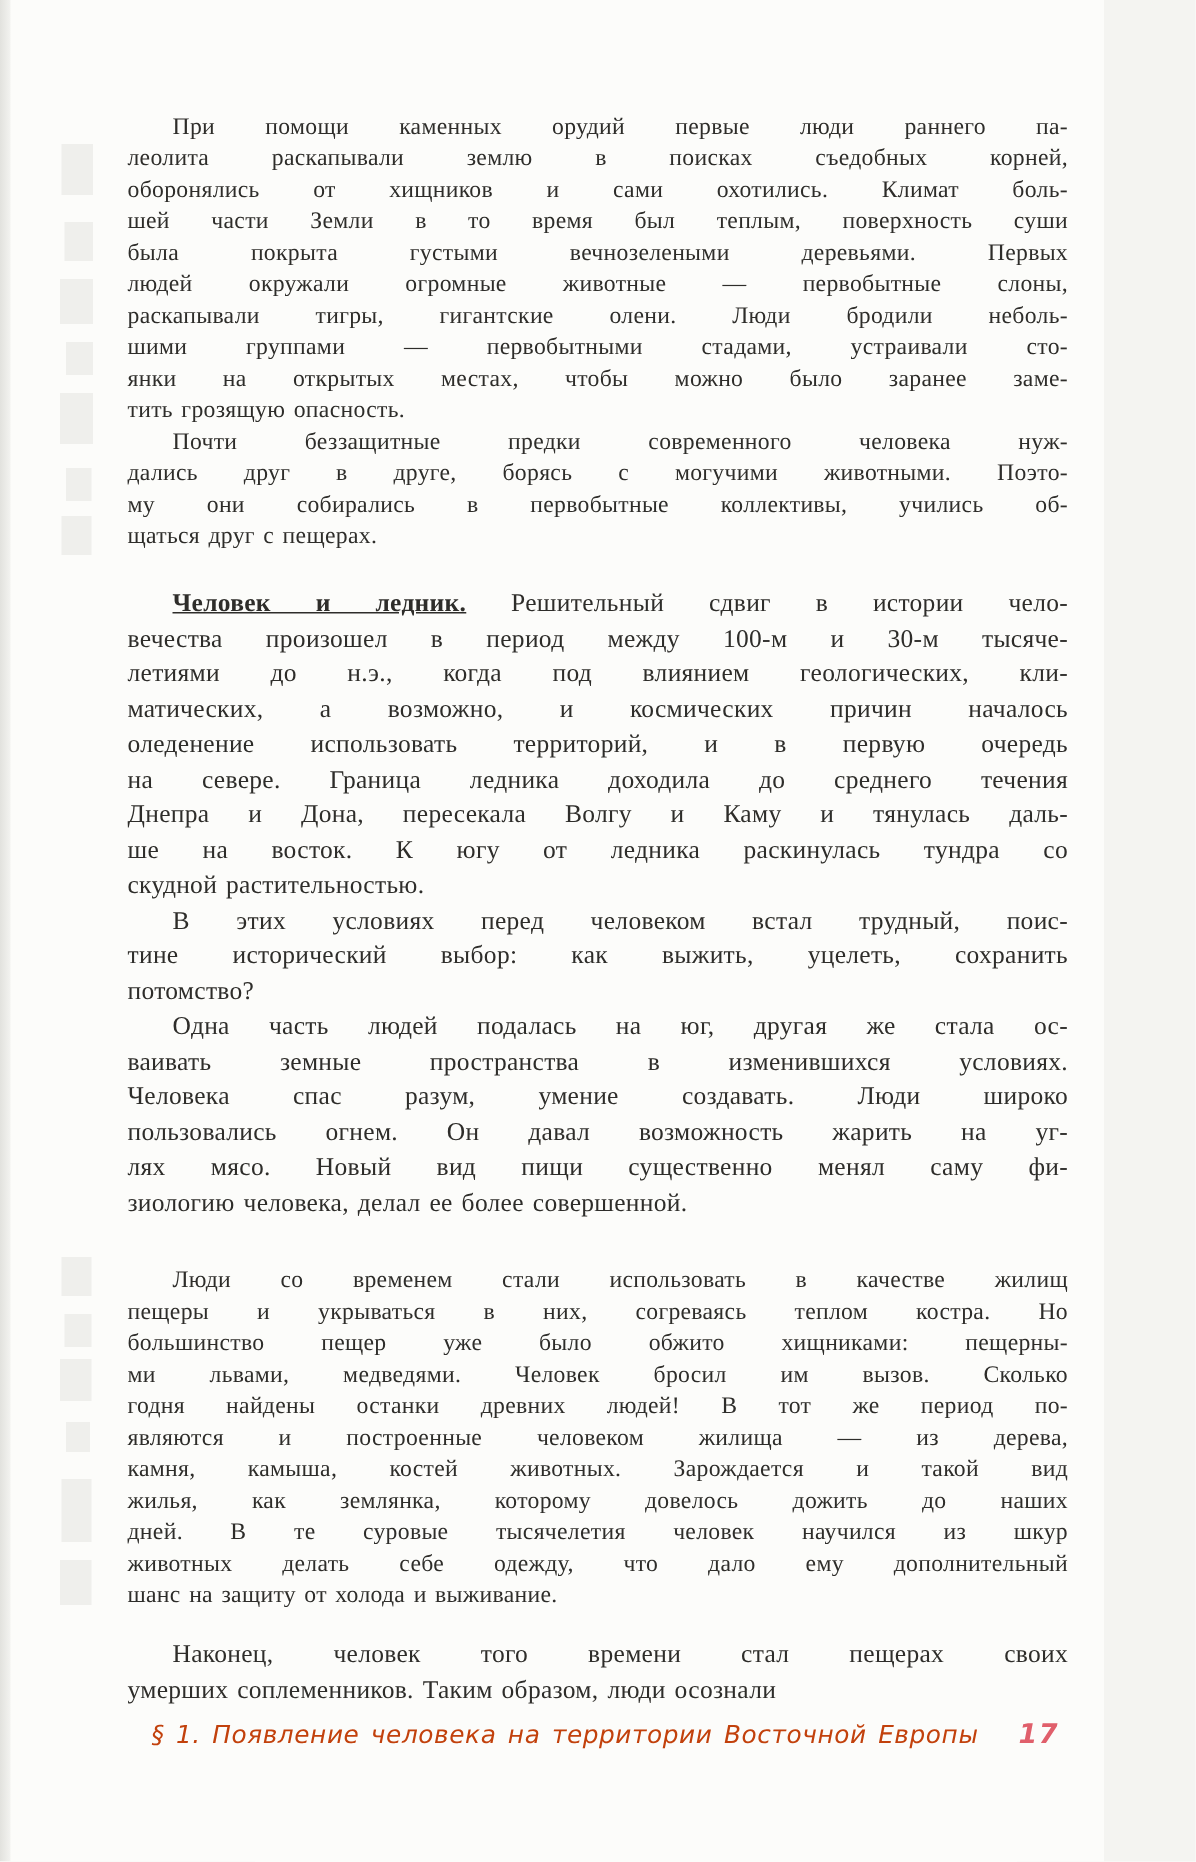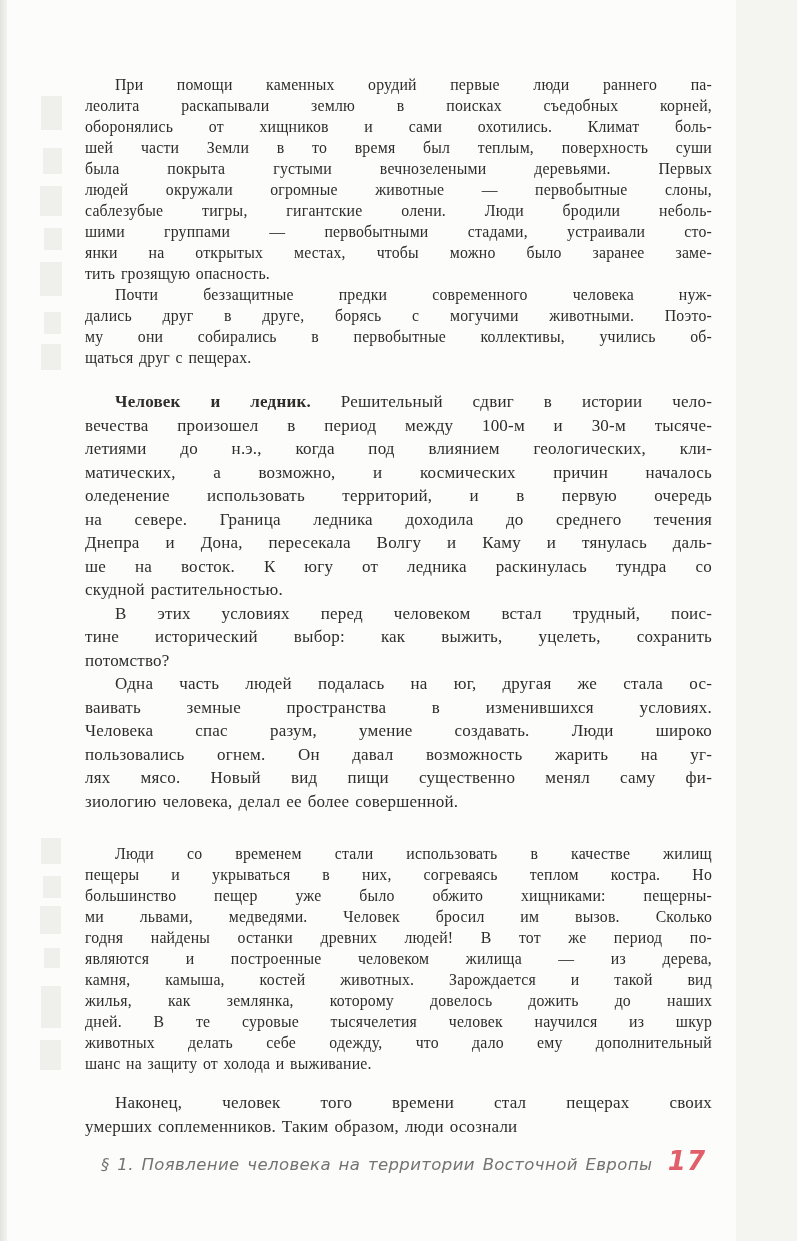--- a/index.html
+++ b/index.html
@@ -24,34 +24,34 @@
   }
   .block { margin:0; word-spacing:1.5px; letter-spacing:.2px; }
   .block.main  { font-size:17px;   line-height:23.5px; }
   .block.petit { font-size:15.8px; line-height:21px;   }
   .text-column .block:nth-child(3) { margin-top:22px; }
   .text-column .block:nth-child(6) { margin-top:30px; }
   .text-column .block:nth-child(7) { margin-top:17px; }
   .line { text-align:justify; text-align-last:justify; }
   .line.last  { text-align-last:left; }
   .line.first { text-indent:30px; }
-  .line b { font-weight:bold; }
+  .line b { font-weight:bold;text-decoration:underline; }
   .footer {
     position:absolute; left:85px; width:627px; top:1146px;
     display:flex; align-items:baseline;
     font-family:"DejaVu Sans","Liberation Sans",sans-serif;
     font-style:italic;
   }
   .footer-title {
     margin-left:16px;
     font-size:16.5px; letter-spacing:.4px; word-spacing:2px;
   }
   .footer-num {
     margin-left:auto; margin-right:6px;
-    font-size:26px; font-weight:bold; letter-spacing:1px;text-align:right;
+    font-size:18px; font-weight:bold; letter-spacing:1px;text-align:right;
   }
 </style>
 </head>
 <body>
 
 <div class="page" style="background: rgb(252, 252, 250); color: rgb(46, 45, 42);">
 
   <div class="page-edge"></div>
 
   <div class="bleed-mark" style="left:41px;top:96px;width:21px;height:34px"></div>
@@ -69,21 +69,21 @@
   <div class="bleed-mark" style="left:40px;top:1040px;width:21px;height:30px"></div>
 
   <div class="text-column">
       <div class="block petit">
         <div class="line first">При помощи каменных орудий первые люди раннего па-</div>
         <div class="line">леолита раскапывали землю в поисках съедобных корней,</div>
         <div class="line">оборонялись от хищников и сами охотились. Климат боль-</div>
         <div class="line">шей части Земли в то время был теплым, поверхность суши</div>
         <div class="line">была покрыта густыми вечнозелеными деревьями. Первых</div>
         <div class="line">людей окружали огромные животные — первобытные слоны,</div>
-        <div class="line">саблезубые тигры, гигантские олени. Люди бродили неболь-</div>
+        <div class="line">раскапывали тигры, гигантские олени. Люди бродили неболь-</div>
         <div class="line">шими группами — первобытными стадами, устраивали сто-</div>
         <div class="line">янки на открытых местах, чтобы можно было заранее заме-</div>
         <div class="line last">тить грозящую опасность.</div>
       </div>
       <div class="block petit">
         <div class="line first">Почти беззащитные предки современного человека нуж-</div>
         <div class="line">дались друг в друге, борясь с могучими животными. Поэто-</div>
         <div class="line">му они собирались в первобытные коллективы, учились об-</div>
         <div class="line last">щаться друг с пещерах.</div>
       </div>
@@ -124,17 +124,17 @@
         <div class="line">животных делать себе одежду, что дало ему дополнительный</div>
         <div class="line last">шанс на защиту от холода и выживание.</div>
       </div>
       <div class="block main">
         <div class="line first">Наконец, человек того времени стал пещерах своих</div>
         <div class="line last">умерших соплеменников. Таким образом, люди осознали</div>
       </div>
     </div>
 
   <div class="footer">
-    <span class="footer-title" style="color: #737373;">§ 1. Появление человека на территории Восточной Европы</span>
+    <span class="footer-title" style="color: #c2410c;">§ 1. Появление человека на территории Восточной Европы</span>
     <span class="footer-num" style="color: rgb(224, 95, 107);">17</span>
   </div>
 
 </div>
 
 </body></html>

